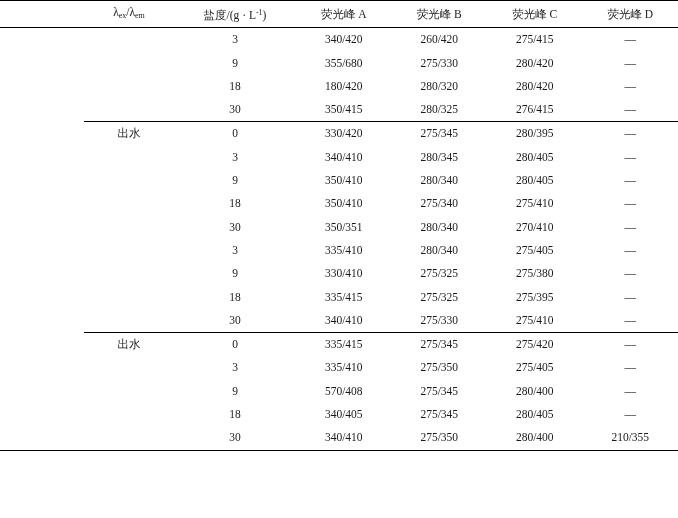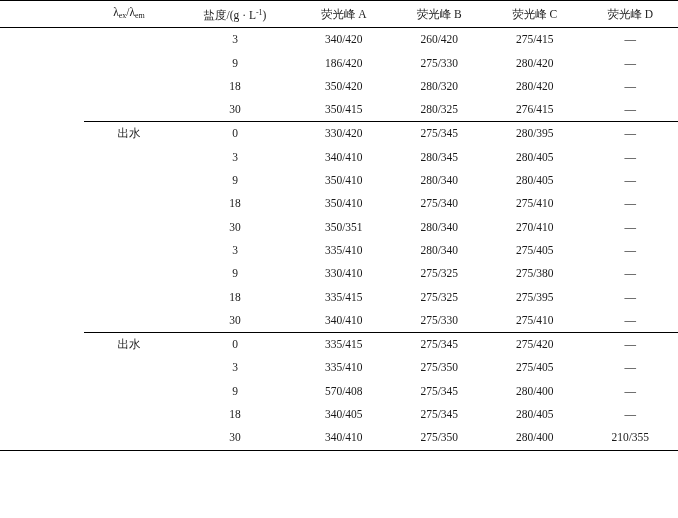--- a/index.html
+++ b/index.html
@@ -119,30 +119,30 @@
           <td>3</td>
           <td>340/420</td>
           <td>260/420</td>
           <td>275/415</td>
           <td class="dash">—</td>
         </tr>
         <tr>
           <td class="grp"></td>
           <td class="kind"></td>
           <td>9</td>
-          <td>186/420</td>
+          <td>355/680</td>
           <td>275/330</td>
           <td>280/420</td>
           <td class="dash">—</td>
         </tr>
         <tr>
           <td class="grp"></td>
           <td class="kind"></td>
           <td>18</td>
-          <td>350/420</td>
+          <td>180/420</td>
           <td>280/320</td>
           <td>280/420</td>
           <td class="dash">—</td>
         </tr>
         <tr>
           <td class="grp"></td>
           <td class="kind"></td>
           <td>30</td>
           <td>350/415</td>
           <td>280/325</td>

